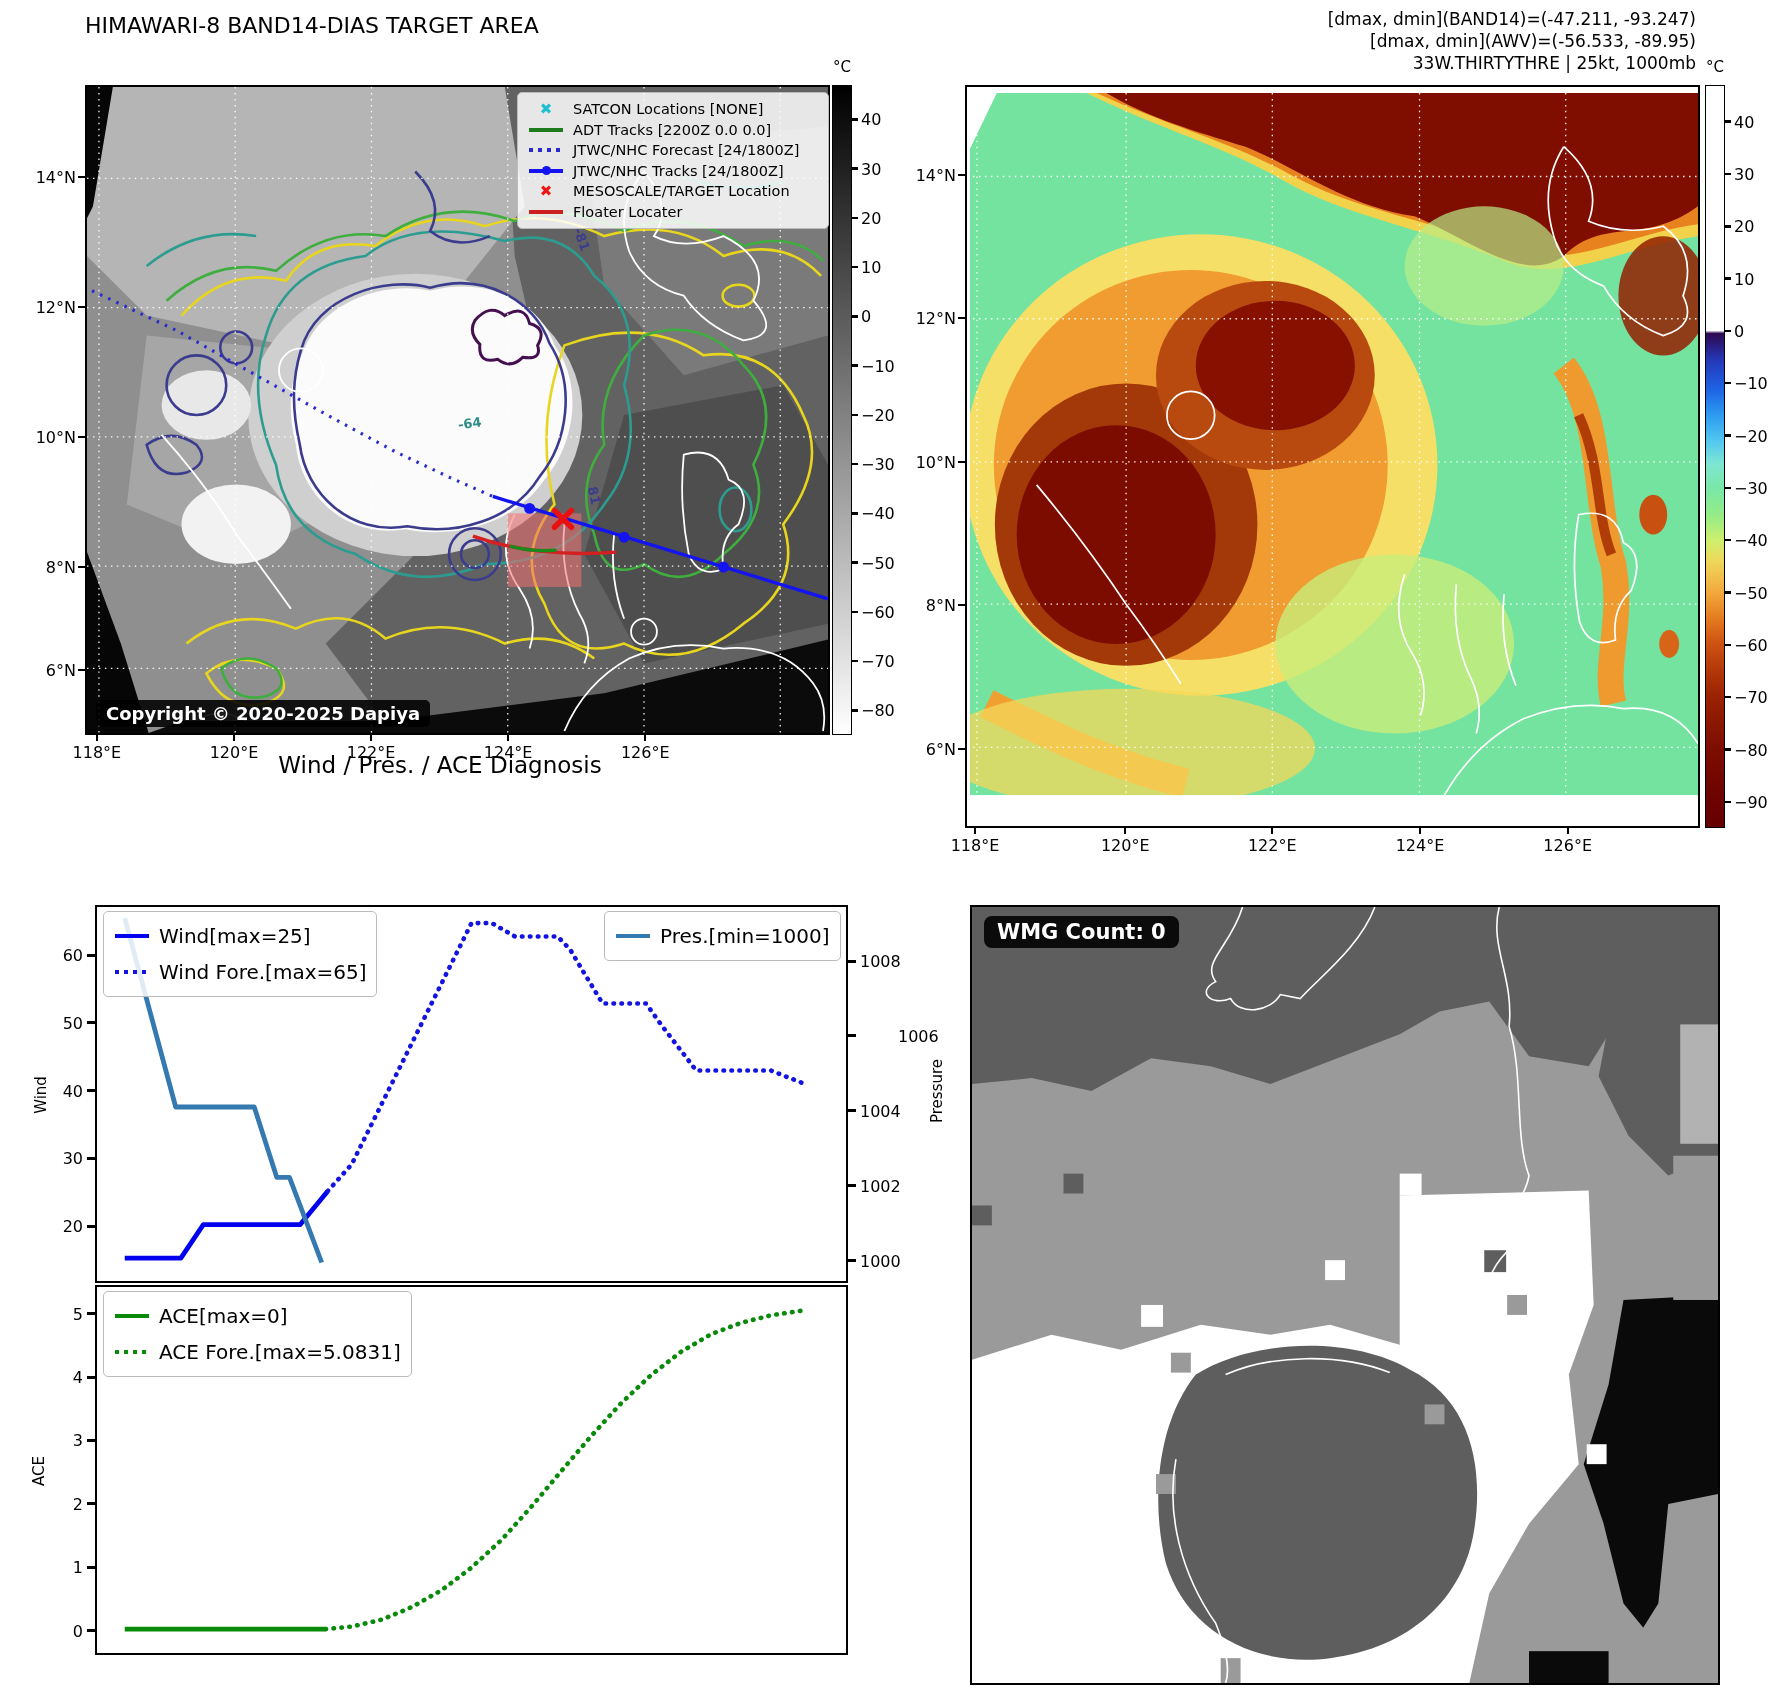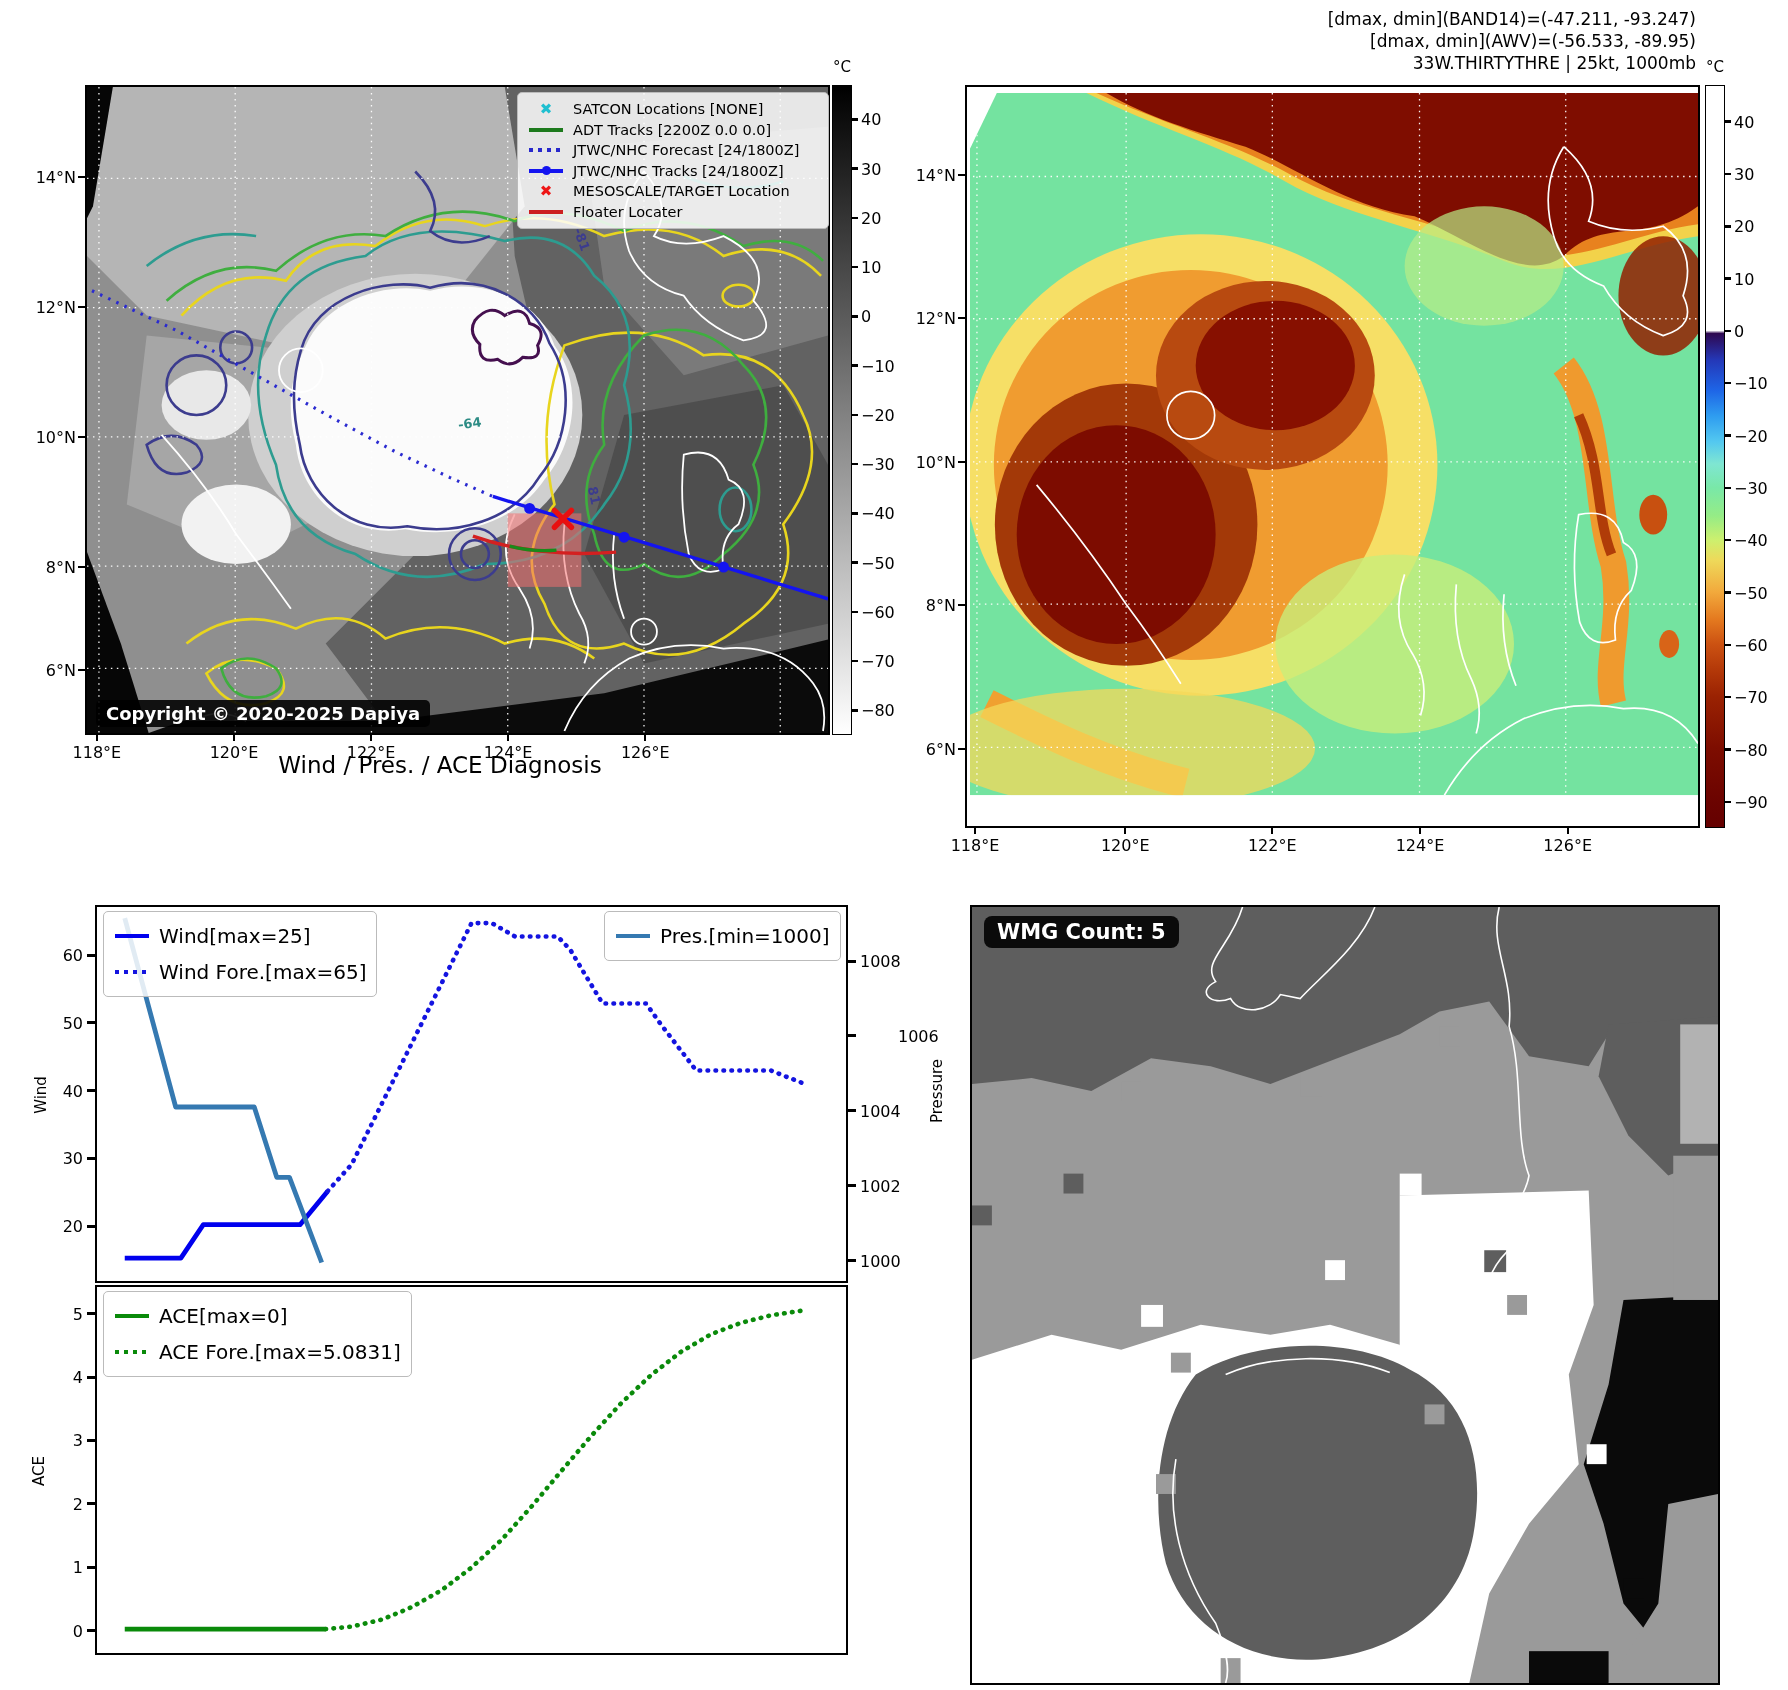--- a/index.html
+++ b/index.html
@@ -33,20 +33,21 @@
   #copyright{left:96px;top:700px;font-size:18px;padding:3px 10px;}
   #wmg-badge{left:984px;top:916px;font-size:21px;padding:4px 13px;border-radius:8px;}
   .axlabel{position:absolute;font-size:15px;transform:rotate(-90deg);transform-origin:center;white-space:nowrap;}
   .chart-title{position:absolute;font-size:23px;transform:translate(-50%,0);white-space:nowrap;}
   .contour-lab{position:absolute;font-size:13px;font-weight:bold;}
 </style>
 </head>
 <body>
 
 <div class="panel-title">
+  <div>HIMAWARI-8 BAND14-DIAS TARGET AREA</div>
 </div>
 <div class="hdr-right">
   <div>[dmax, dmin](BAND14)=(-47.211, -93.247)</div>
   <div>[dmax, dmin](AWV)=(-56.533, -89.95)</div>
   <div>33W.THIRTYTHRE | 25kt, 1000mb</div>
 </div>
 
 <div class="mapbox" style="left:85px;top:85px;width:745px;height:650px;">
 <svg viewBox="0 0 745 650" preserveAspectRatio="none">
   <rect width="745" height="650" fill="#8f8f8f"></rect>
@@ -341,21 +342,21 @@
         <rect x="655" y="675" width="20" height="20" fill="#0a0a0a"></rect>
   </g>
   <g stroke="#ffffff" stroke-width="1.6" fill="none">
     <path d="M272,0 C260,40 230,55 245,75 C225,85 240,100 260,92 C270,110 300,105 310,88 L330,92 C350,70 390,40 405,0"></path>
     <path d="M530,0 C520,40 545,70 540,120 C555,170 545,230 560,270 C555,300 530,310 545,340 C520,360 510,390 520,420"></path>
     <path d="M255,470 C300,450 370,448 420,468"></path>
     <path d="M205,555 C195,610 210,670 245,720 C255,745 260,765 255,780"></path>
   </g>
 </svg>
 </div>
-<div class="badge" id="wmg-badge">WMG Count: 5</div>
+<div class="badge" id="wmg-badge">WMG Count: 0</div>
 
 <div id="overlay">
     <span class="tick c big" style="left: 96.92px; top: 743px;">118°E</span>
     <div class="tickmark" style="left: 95.92px; top: 735px; width: 2px; height: 6px;"></div>
     <span class="tick c big" style="left: 234px; top: 743px;">120°E</span>
     <div class="tickmark" style="left: 233px; top: 735px; width: 2px; height: 6px;"></div>
     <span class="tick c big" style="left: 371.08px; top: 743px;">122°E</span>
     <div class="tickmark" style="left: 370.08px; top: 735px; width: 2px; height: 6px;"></div>
     <span class="tick c big" style="left: 508.16px; top: 743px;">124°E</span>
     <div class="tickmark" style="left: 507.16px; top: 735px; width: 2px; height: 6px;"></div>

